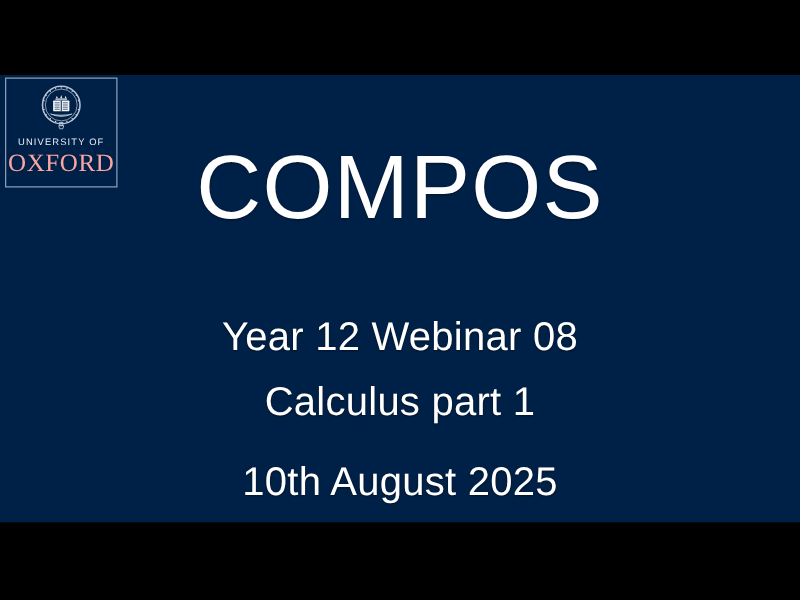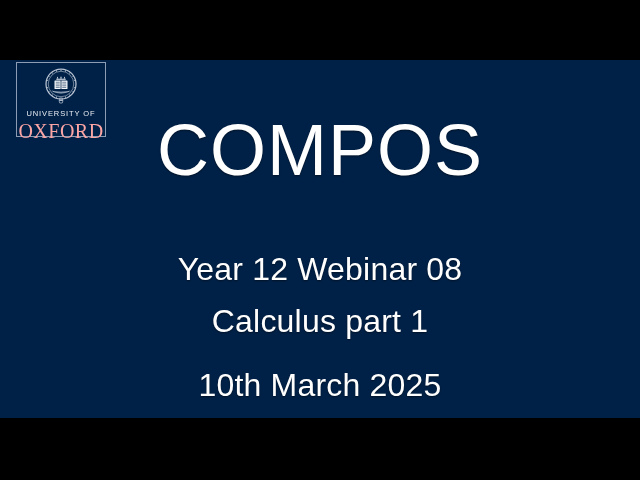--- a/index.html
+++ b/index.html
@@ -42,24 +42,24 @@
     position: absolute;
     left: 0; top: 60px;
     width: 640px; height: 358px;
     background: #002147;
     overflow: hidden;
   }
 
   
   .logo-box {
     position: absolute;
-    left: 16px;
+    left: 4px;
     top: 2px;
     width: 90px;
-    height: 75px;
+    height: 88px;
     border: 1px solid #8d9cb3;
     box-sizing: border-box;
   }
   .crest {
     position: absolute;
     left: 50%;
     top: 3px;
     transform: translateX(-50%);
     width: 40px;
     height: 44px;
@@ -193,20 +193,20 @@
 
       <div class="logo-univ">UNIVERSITY OF</div>
       <div class="logo-oxford">OXFORD</div>
     </div>
 
     <div class="title">COMPOS</div>
 
     <div class="subtitle-block">
       <div class="sub-line">Year 12 Webinar 08</div>
       <div class="sub-line">Calculus part 1</div>
-      <div class="sub-line spaced">10th March 2025</div>
+      <div class="sub-line spaced">10th August 2025</div>
     </div>
 
   </div>
 
   <div class="bar-bottom"></div>
 
 </div>
 
 </body></html>

